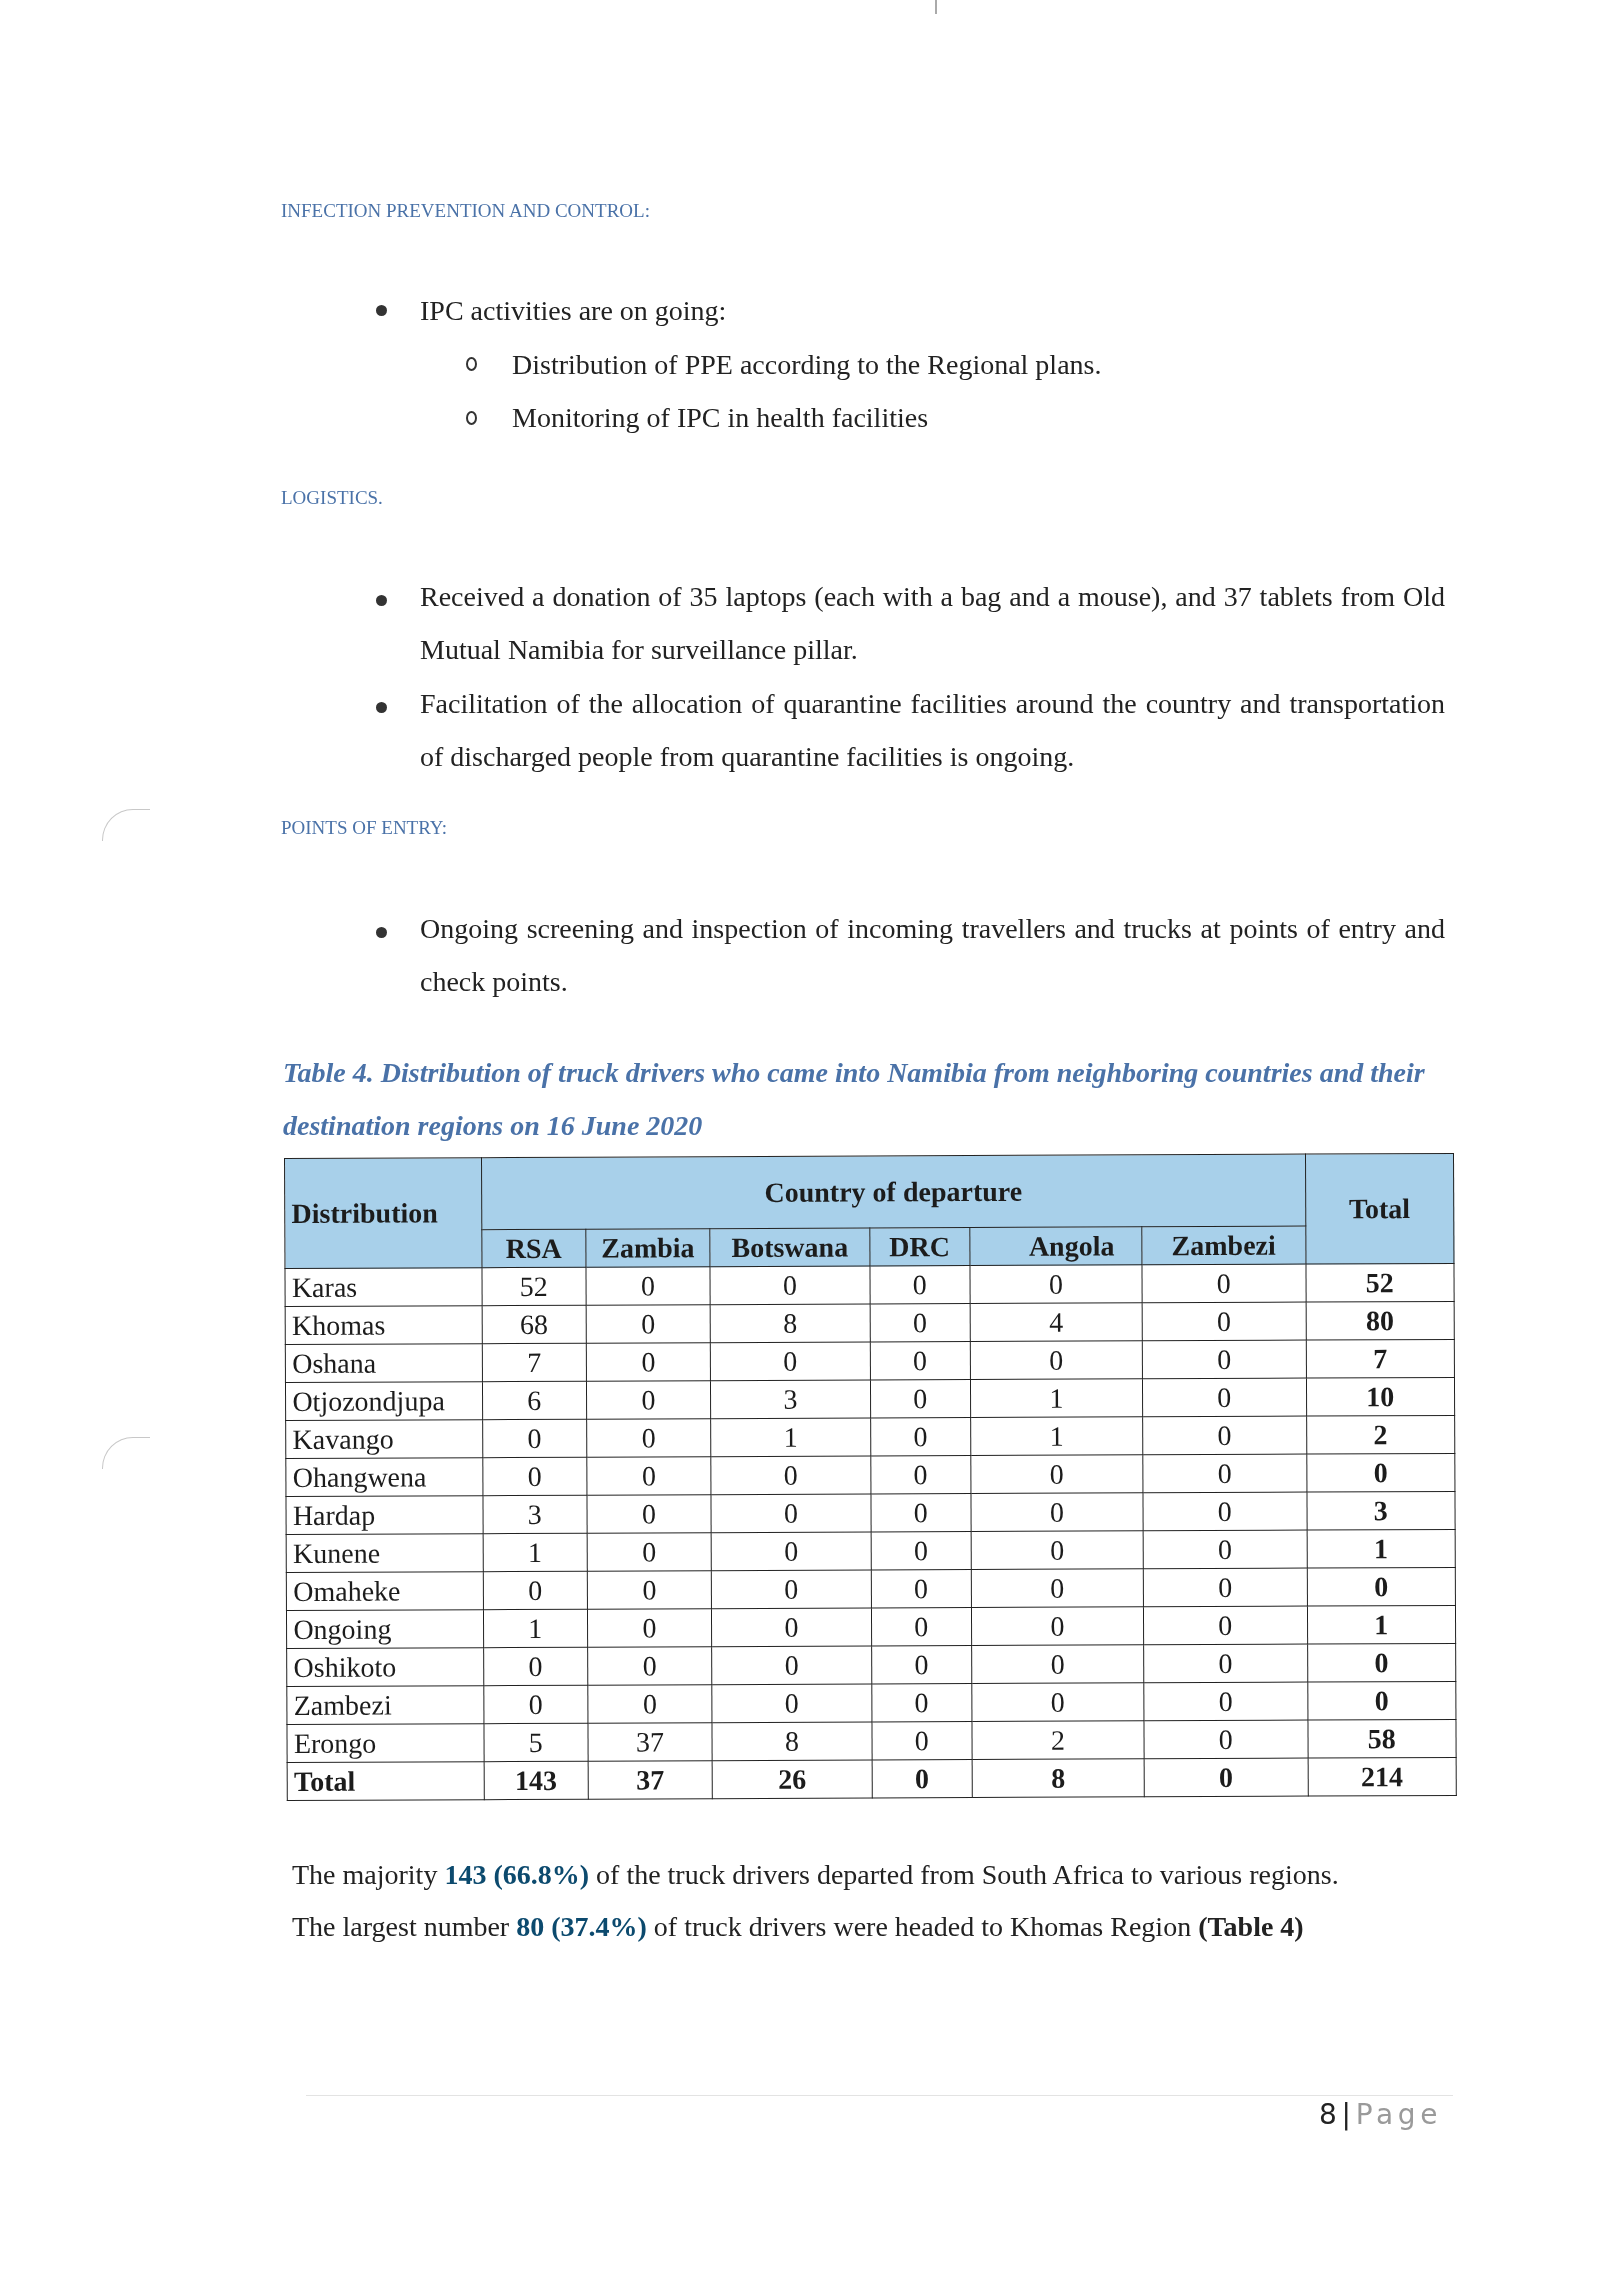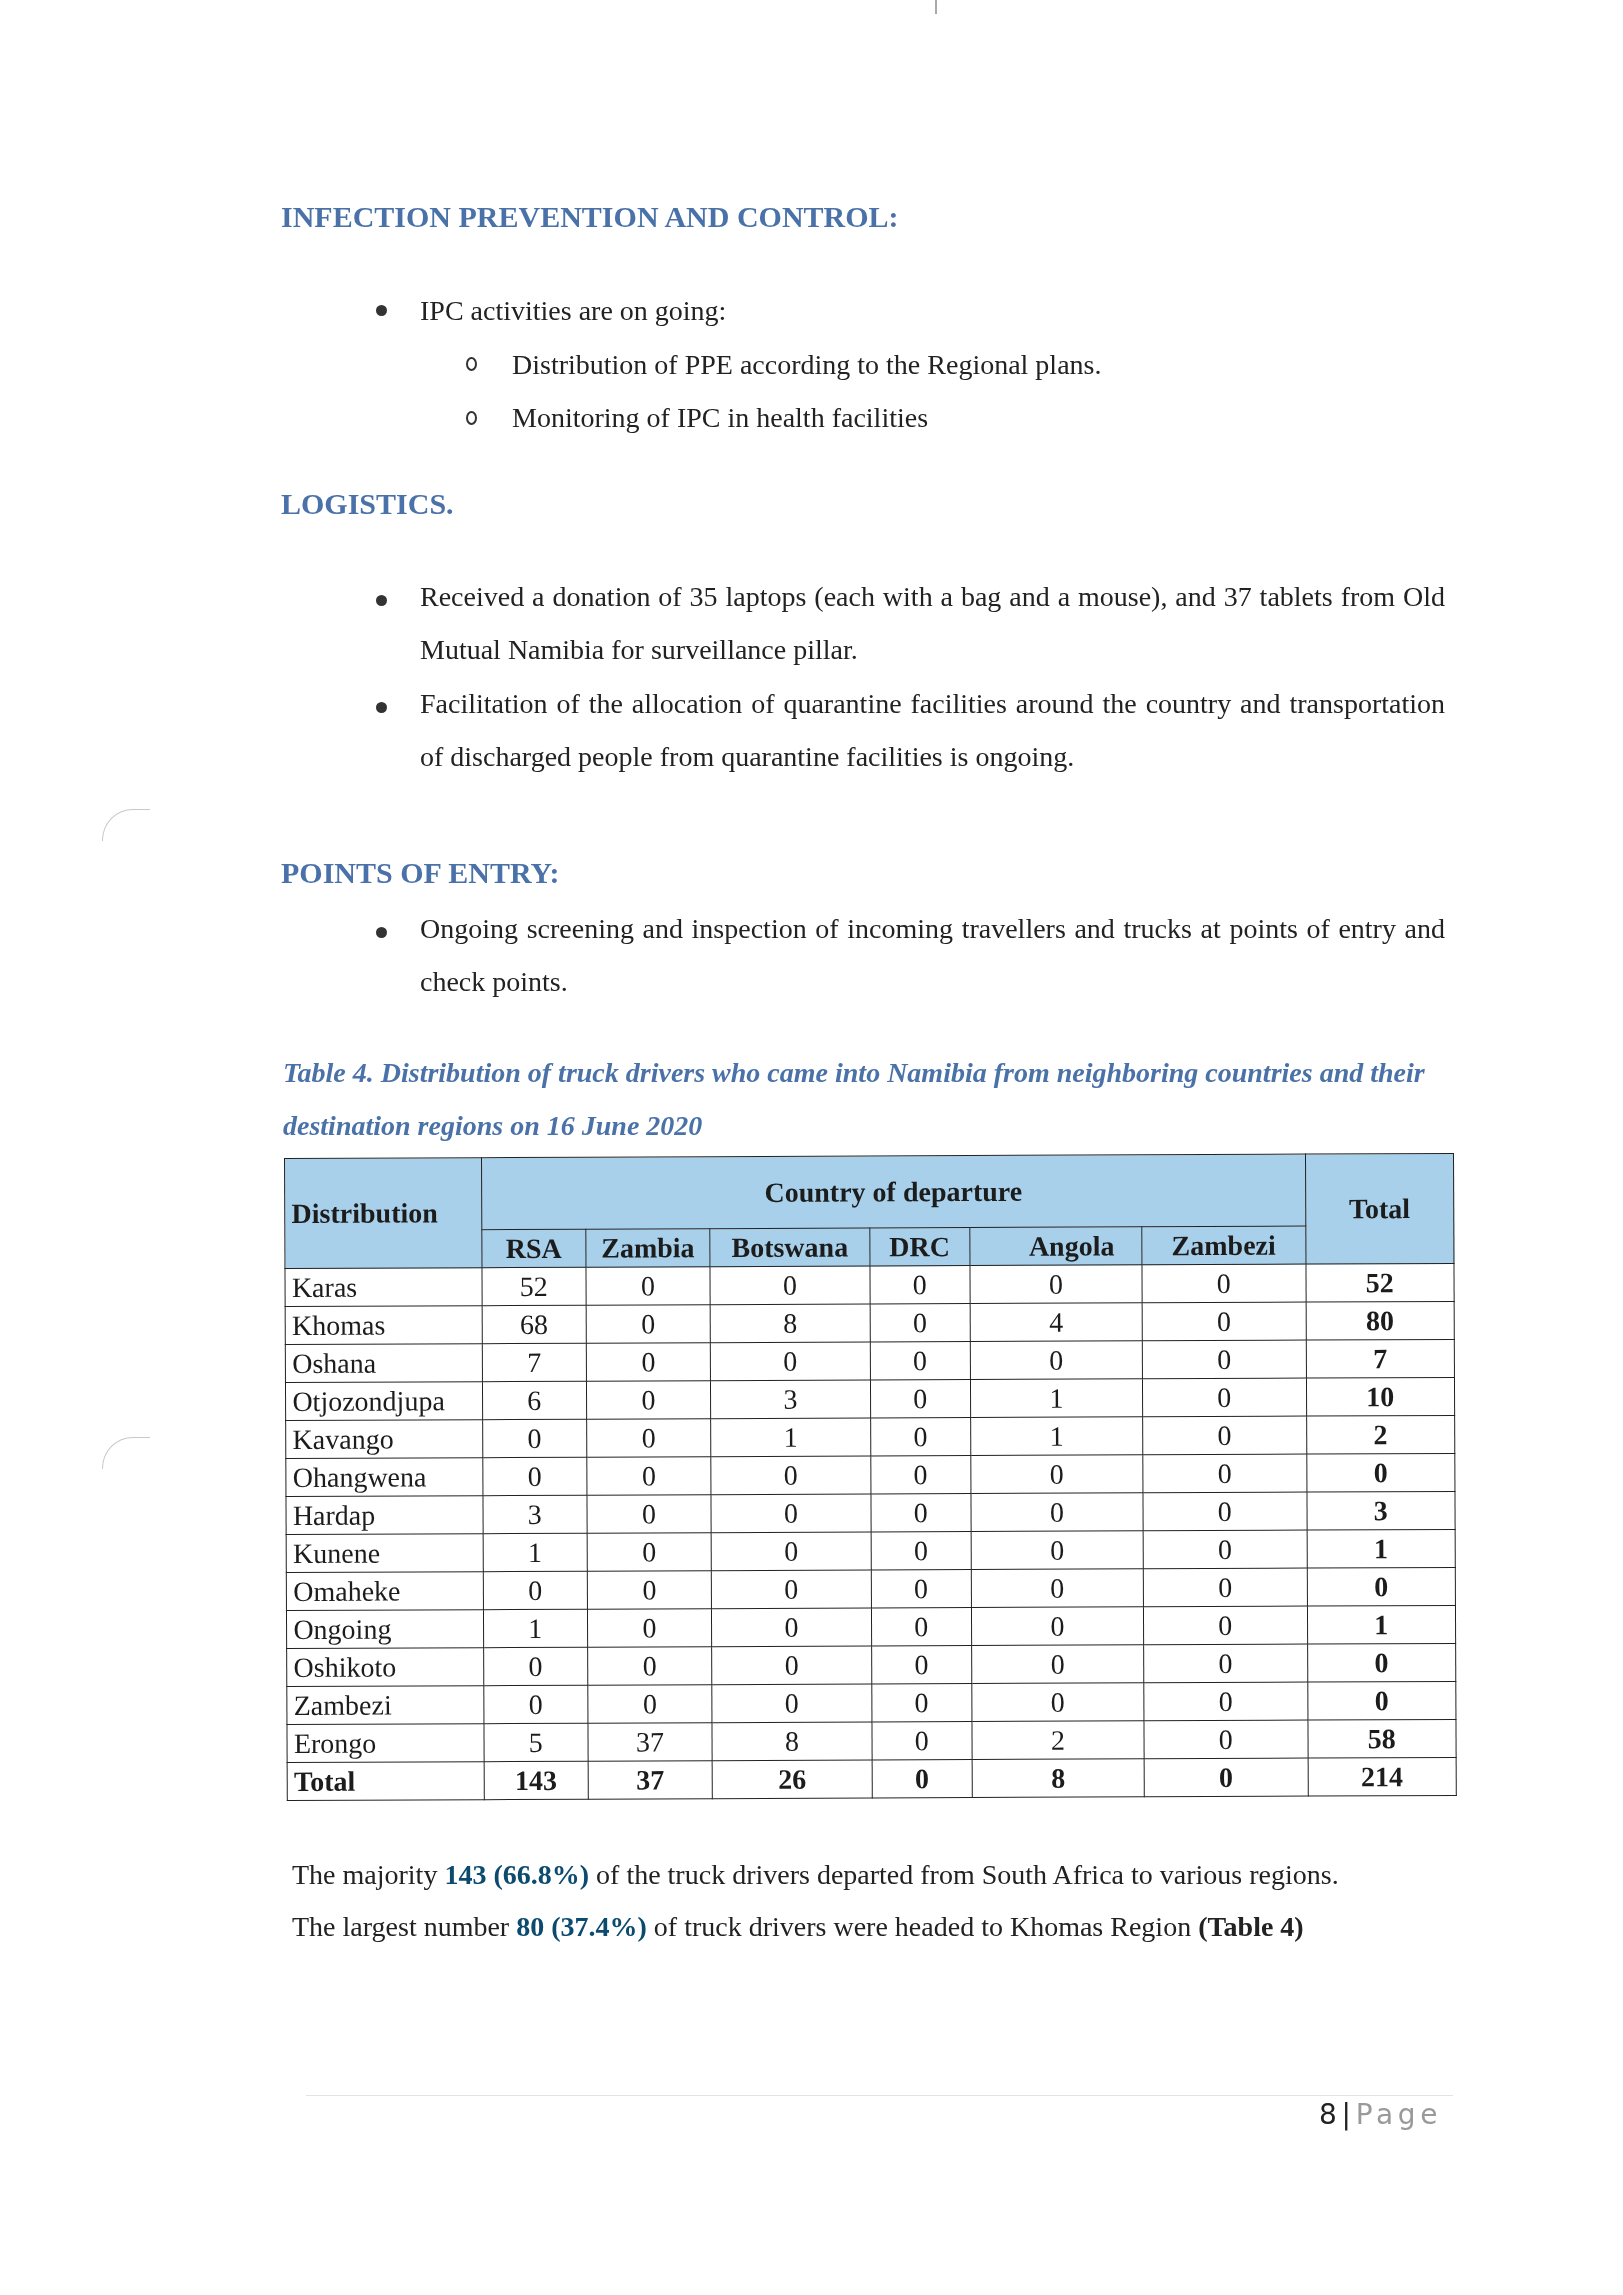--- a/index.html
+++ b/index.html
@@ -1,20 +1,20 @@
 <!DOCTYPE html>
 <html style="font-size:12.6px"><head>
 <meta charset="utf-8">
 <style>
   html, body { margin:0; padding:0; background:#ffffff; }
   body { width:1623px; height:2295px; position:relative; overflow:hidden;
          font-family:"Liberation Serif", "DejaVu Serif", serif; color:#1c1c1c; }
   .abs { position:absolute; }
-  .heading { position:absolute; left:281px; font-weight:bold; color:#4a72a8;
-             font-size:30px; letter-spacing:0px; }
+  .heading { position:absolute; left:281px; font-weight:normal; color:#4a72a8;
+             font-size:19px; letter-spacing:0px; }
   .body-text { font-size:28px; line-height:53px; color:#222; }
   .bullet { position:absolute; width:11px; height:11px; border-radius:50%; background:#333; }
   .subbullet { position:absolute; width:11px; height:14px; border-radius:50%; border:2px solid #333; box-sizing:border-box; }
   .justify { text-align:justify; text-align-last:left; }
   .caption { position:absolute; left:283px; width:1170px; font-style:italic; font-weight:bold;
              color:#4a72a8; font-size:28px; line-height:53px; }
   table.data { position:absolute; left:284px; top:1158px; width:1170px; border-collapse:collapse;
                font-size:28px; transform:rotate(-0.25deg); transform-origin:left top; }
   table.data td, table.data th { border:1.6px solid #222; padding:0 6.3px; height:37px; text-align:center; }
   table.data th { background:#a8d0ea; font-weight:bold; }
@@ -44,21 +44,21 @@
 <div class="abs body-text" style="left:512px;top:338px;">Distribution of PPE according to the Regional plans.</div>
 <div class="subbullet" style="left:466px;top:411px;"></div>
 <div class="abs body-text" style="left:512px;top:391px;">Monitoring of IPC in health facilities</div>
 
 <div class="heading" style="top:487px;">LOGISTICS.</div>
 <div class="bullet" style="left:376px;top:595px;"></div>
 <div class="abs body-text justify" style="left:420px;top:570px;width:1025px;">Received a donation of 35 laptops (each with a bag and a mouse), and 37 tablets from Old Mutual Namibia for surveillance pillar.</div>
 <div class="bullet" style="left:376px;top:702px;"></div>
 <div class="abs body-text justify" style="left:420px;top:677px;width:1025px;">Facilitation of the allocation of quarantine facilities around the country and transportation of discharged people from quarantine facilities is ongoing.</div>
 
-<div class="heading" style="top:856px;">POINTS OF ENTRY:</div>
+<div class="heading" style="top:817px;">POINTS OF ENTRY:</div>
 <div class="bullet" style="left:376px;top:927px;"></div>
 <div class="abs body-text justify" style="left:420px;top:902px;width:1025px;">Ongoing screening and inspection of incoming travellers and trucks at points of entry and check points.</div>
 
 <div class="caption" style="top:1046px;">Table 4. Distribution of truck drivers who came into Namibia from neighboring countries and their destination regions on 16 June 2020</div>
 
 <table class="data">
   <thead>
     <tr>
       <th rowspan="2" style="text-align:left;width:182px;">Distribution</th>
       <th colspan="6" style="height:71px;">Country of departure</th>

